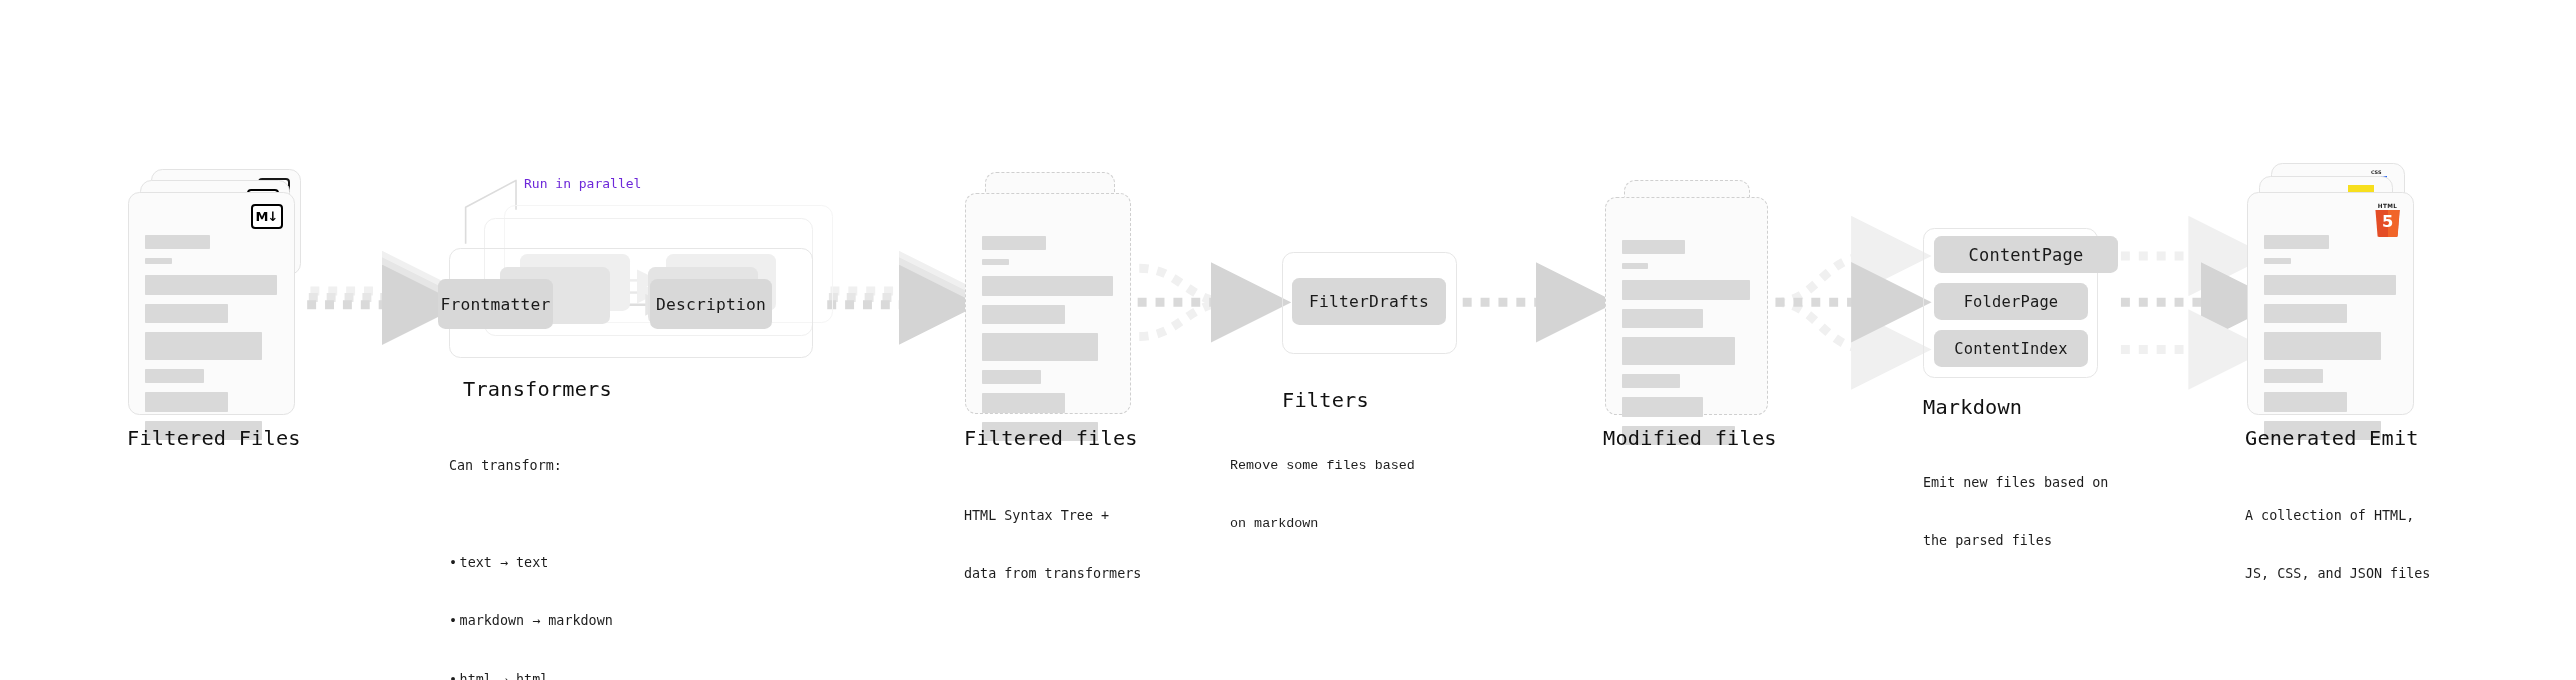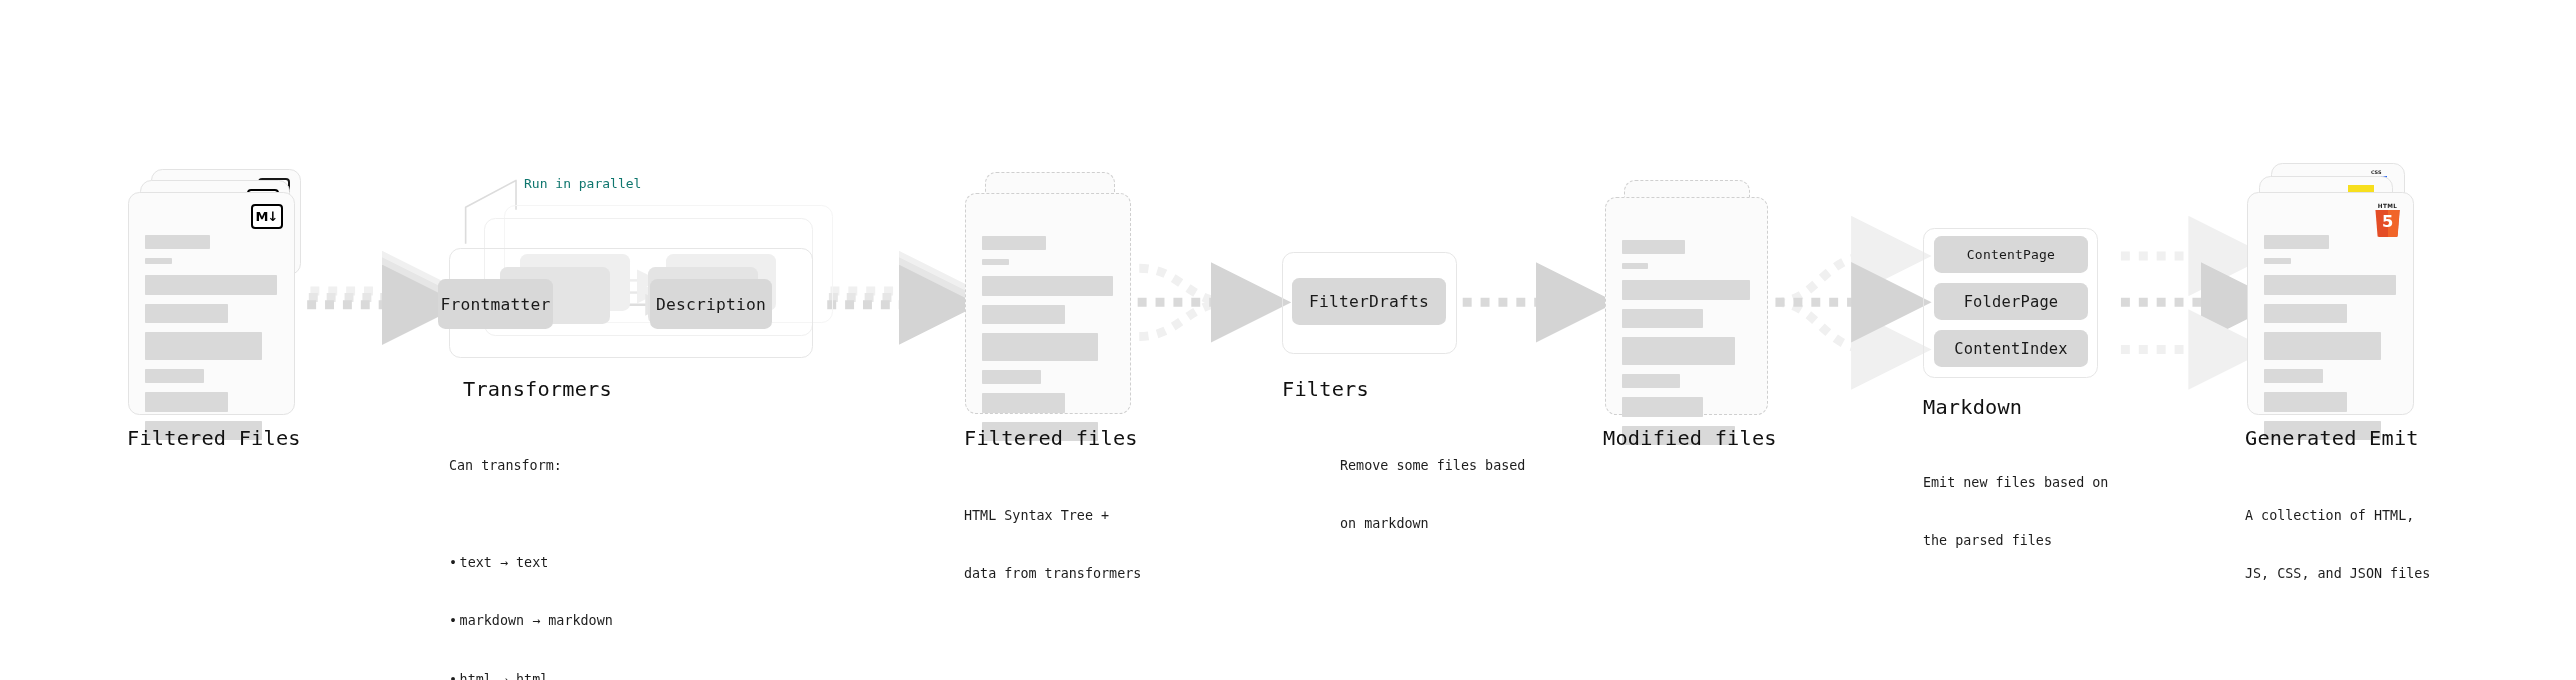--- a/index.html
+++ b/index.html
@@ -172,21 +172,21 @@
   .desc li::before {
     content: "\2022";
     position: absolute;
     left: -10.6px;
     color: #1d1d1d;
   }
 
   .parallel-label {
     position: absolute;
     font-size: 13px;
-    color: #0f766e;
+    color: #6d28d9;
     white-space: nowrap;
   }
 
   
   #edges {
     position: absolute;
     left: 0; top: 0;
     width: 2576px; height: 681px;
     pointer-events: none;
   }
@@ -326,22 +326,22 @@
     <div class="title" style="left:964px; top:426px;">Filtered files</div>
     <div class="desc" style="left:964px; top:467px;">
       <div>HTML Syntax Tree +</div>
       <div>data from transformers</div>
     </div>
   </div>
 
   <div class="node" style="left:0; top:0;">
     <div class="group-box" style="left:1282px; top:252px; width:175px; height:102px;"></div>
     <div class="pill" style="left:1292px; top:278px; width:154px; height:47px;">FilterDrafts</div>
-    <div class="title" style="left:1282px; top:377px;">Filters</div>
-    <div class="desc" style="left:1340px; top:417px;">
+    <div class="title" style="left:1282px; top:388px;">Filters</div>
+    <div class="desc" style="left:1230px; top:417px;font-family:Liberation Mono, monospace;">
       <div>Remove some files based</div>
       <div>on markdown</div>
     </div>
   </div>
 
   <div class="node" style="left:0; top:0;">
     <div class="stack">
       <div class="card dashed" style="left:1624px; top:180px; width:126px; height:81px;"></div>
       <div class="card dashed" style="left:1605px; top:197px; width:163px; height:218px;">
         <div class="card-body">
@@ -354,21 +354,21 @@
           <div class="bar" style="width:62%;height:19.5px;"></div>
           <div class="bar" style="width:87%;height:19.5px;"></div>
         </div>
       </div>
     </div>
     <div class="title" style="left:1603px; top:426px;">Modified files</div>
   </div>
 
   <div class="node" style="left:0; top:0;">
     <div class="group-box" style="left:1923px; top:228px; width:175px; height:150px;"></div>
-    <div class="pill" style="left:1934px; top:236px; width:154px; height:37px; font-size:13px;">ContentPage</div>
+    <div class="pill" style="left:1934px; top:236px; width:184px; height:37px; font-size:17px;">ContentPage</div>
     <div class="pill" style="left:1934px; top:283px; width:154px; height:37px; font-size:15.4px;">FolderPage</div>
     <div class="pill" style="left:1934px; top:330px; width:154px; height:37px; font-size:15.4px;">ContentIndex</div>
     <div class="title" style="left:1923px; top:395px;">Markdown</div>
     <div class="desc" style="left:1923px; top:434px;">
       <div>Emit new files based on</div>
       <div>the parsed files</div>
     </div>
   </div>
 
   <div class="node" style="left:0; top:0;">

